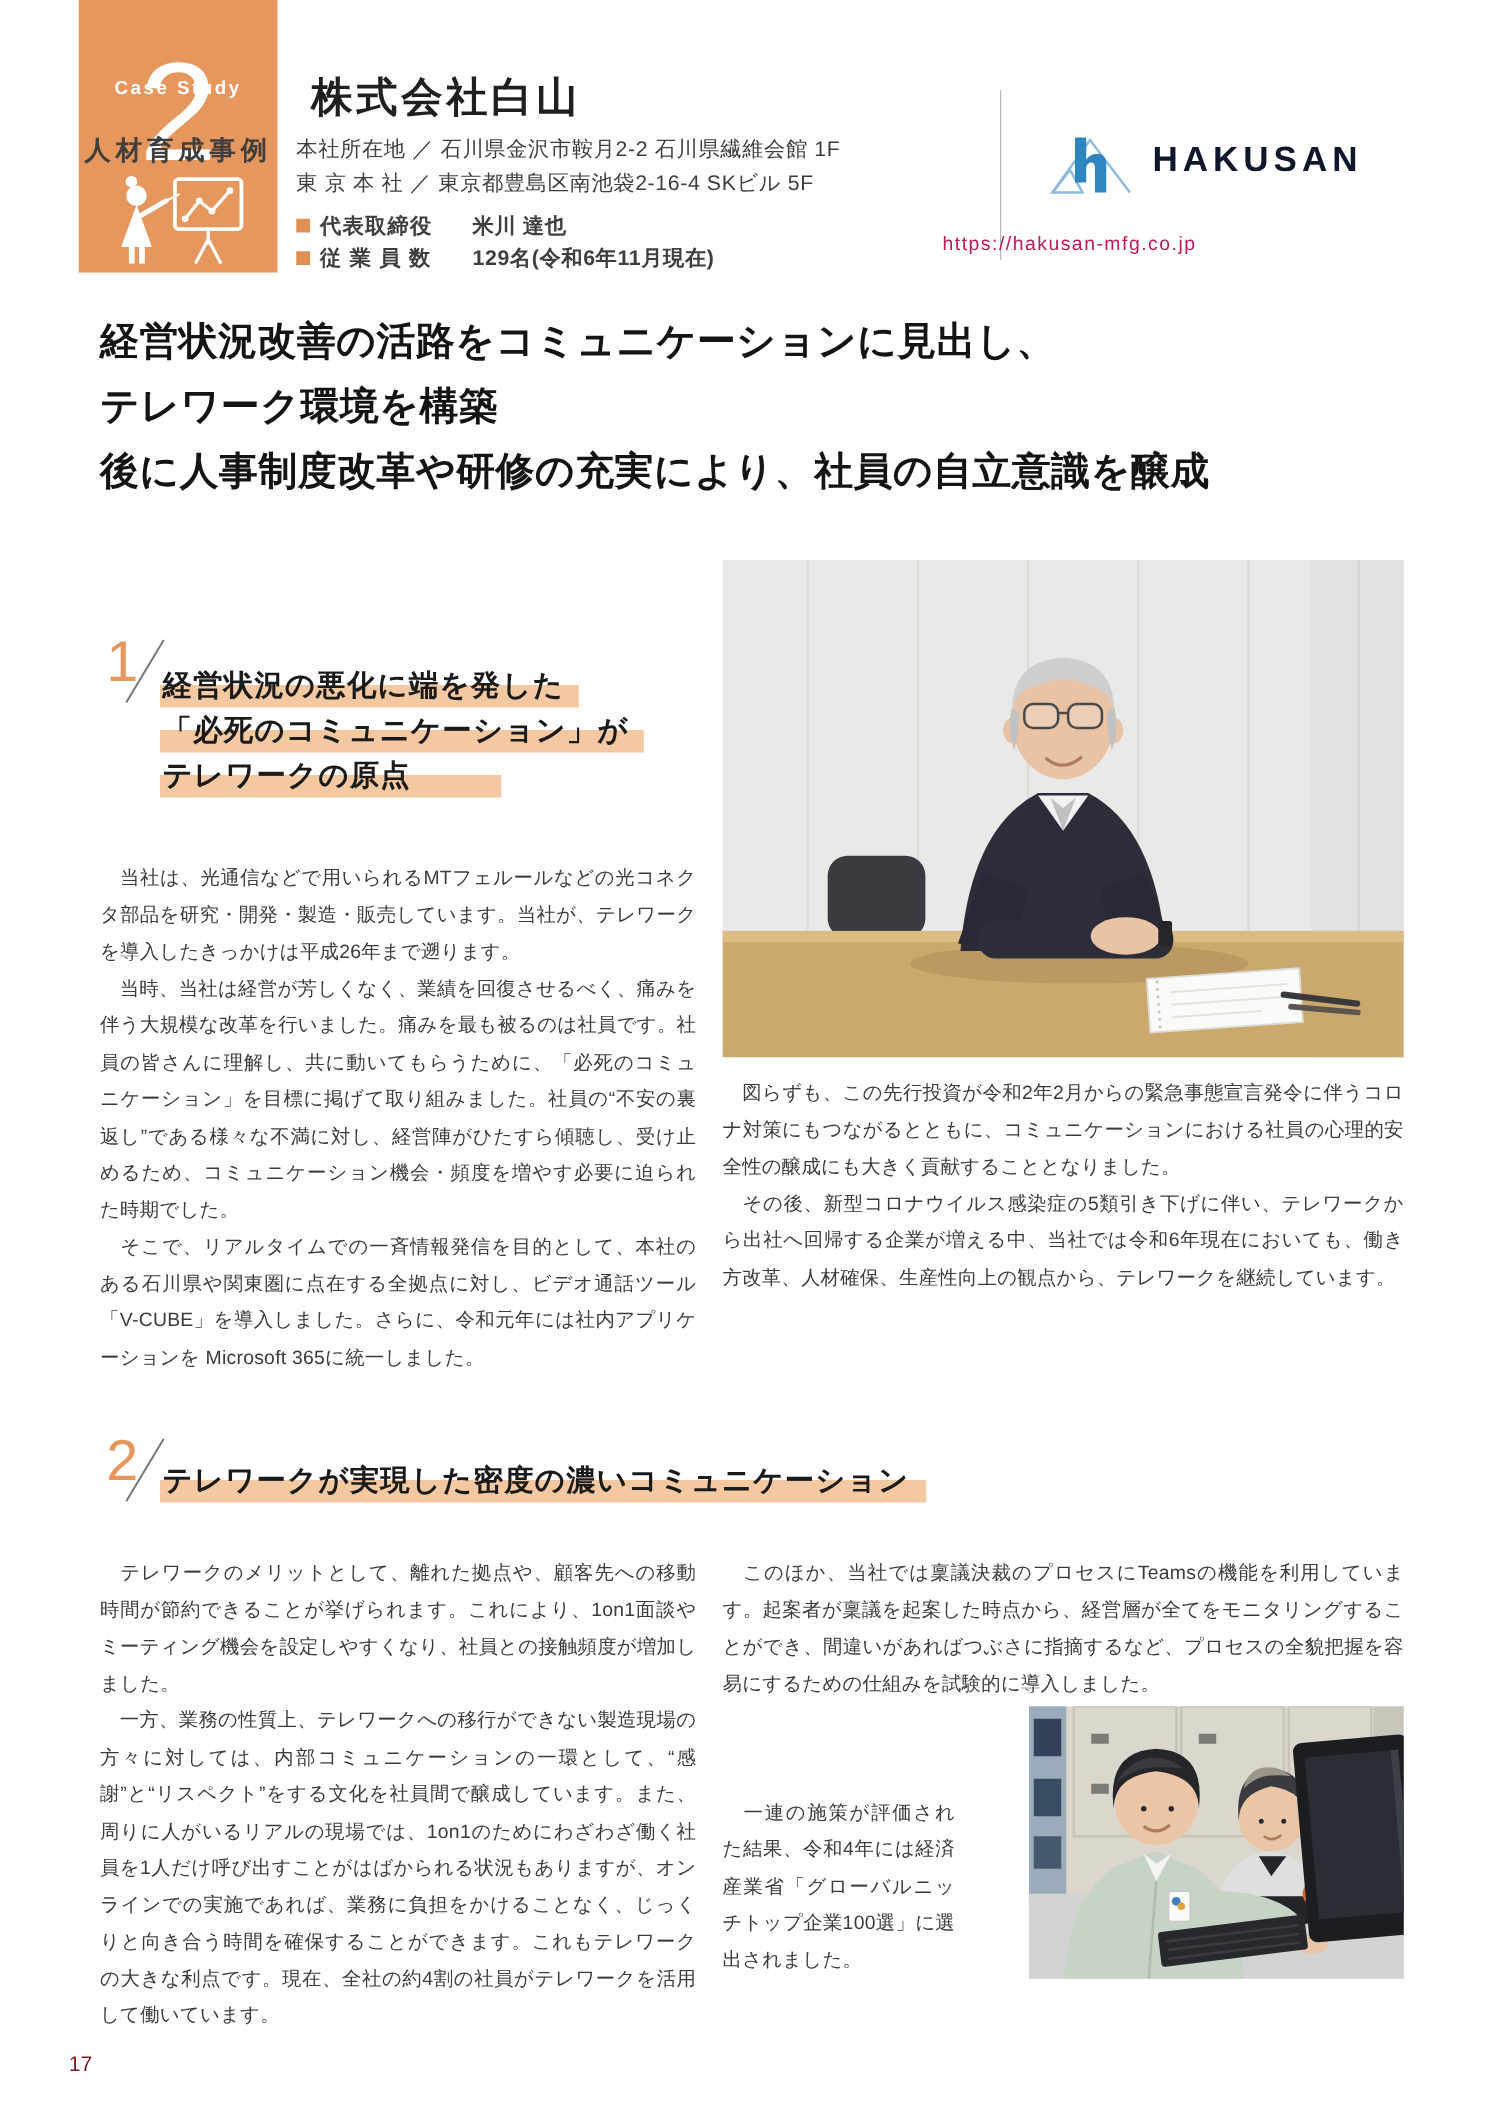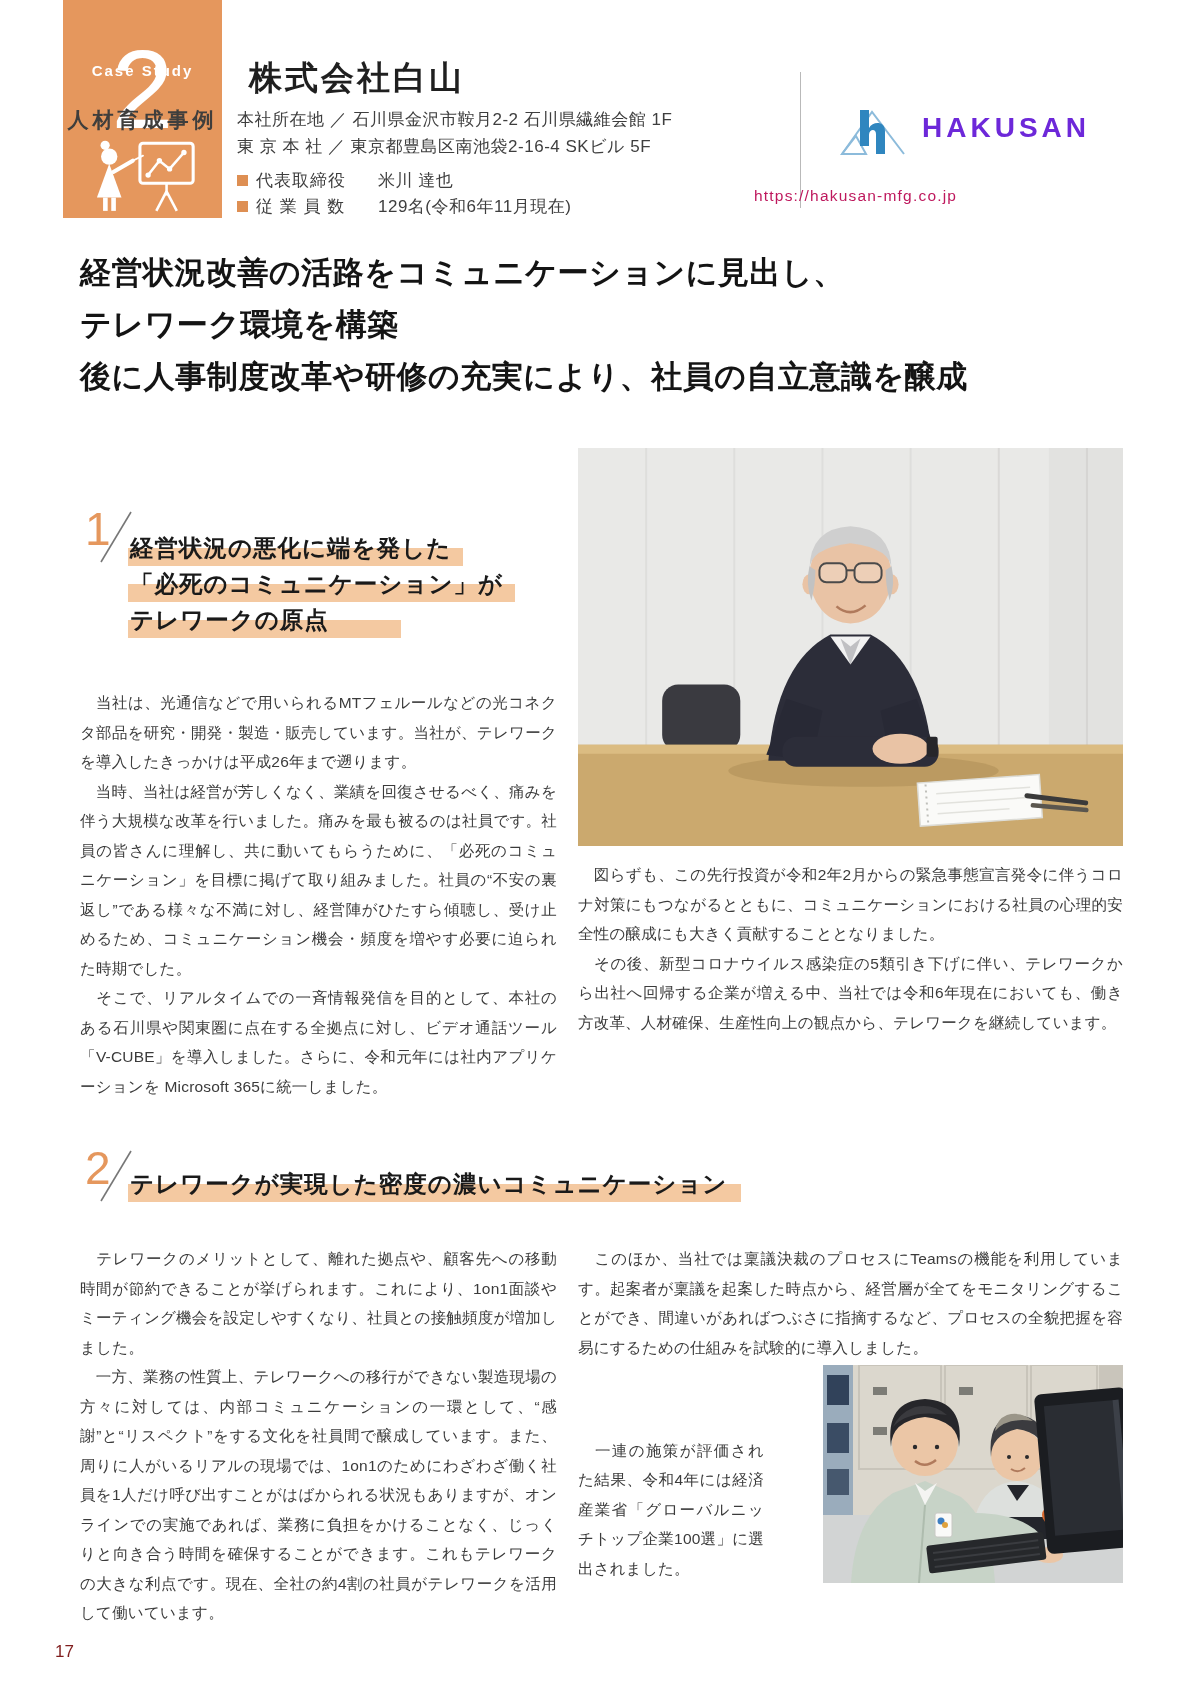--- a/index.html
+++ b/index.html
@@ -15,30 +15,30 @@
   .badge-cat{position:absolute;top:106px;left:0;width:100%;text-align:center;
              color:#3F3E3C;font-size:21px;font-weight:700;letter-spacing:4px;z-index:2;}
   .badge-art{position:absolute;bottom:2px;left:50%;transform:translateX(-50%);z-index:3;}
 
   
   .company-name{position:absolute;left:249px;top:56px;font-size:33px;font-weight:600;
                 color:#1F1F1F;letter-spacing:3px;}
   .company-address{position:absolute;left:237px;top:106px;font-size:17px;color:#3E3E3E;
                    line-height:27px;letter-spacing:0.5px;}
   .company-facts{position:absolute;left:237px;top:167px;font-size:17px;color:#3E3E3E;}
-  .fact-row{display:flex;align-items:center;height:26px;}
+  .fact-row{display:flex;align-items:center;height:26px;font-weight:bold;}
   .fact-bullet{width:11px;height:11px;background:#DE8F53;margin-right:8px;flex:0 0 auto;}
   .fact-label{width:122px;letter-spacing:1px;}
   .fact-value{letter-spacing:0.5px;}
 
   .vdivider{position:absolute;left:800px;top:72px;width:1px;height:136px;background:#B9B9B9;}
 
   .logo-mark{position:absolute;left:836px;top:102px;}
   .logo-text{position:absolute;left:922px;top:112px;font-size:28px;font-weight:700;
-             letter-spacing:4px;color:#6d28d9;}
+             letter-spacing:4px;color:#0f172a;}
   .logo-url{position:absolute;left:754px;top:187px;font-size:15.5px;letter-spacing:1.2px;
             color:#be185d;text-decoration:none;}
 
   
   .headline{position:absolute;left:80px;top:247px;font-size:31px;font-weight:700;
             color:#141414;line-height:52px;letter-spacing:0.5px;}
 
   
   .sec-num{position:absolute;width:60px;height:64px;}
   .sec-num .digit{position:absolute;left:0;top:0;font-size:46px;line-height:1;

